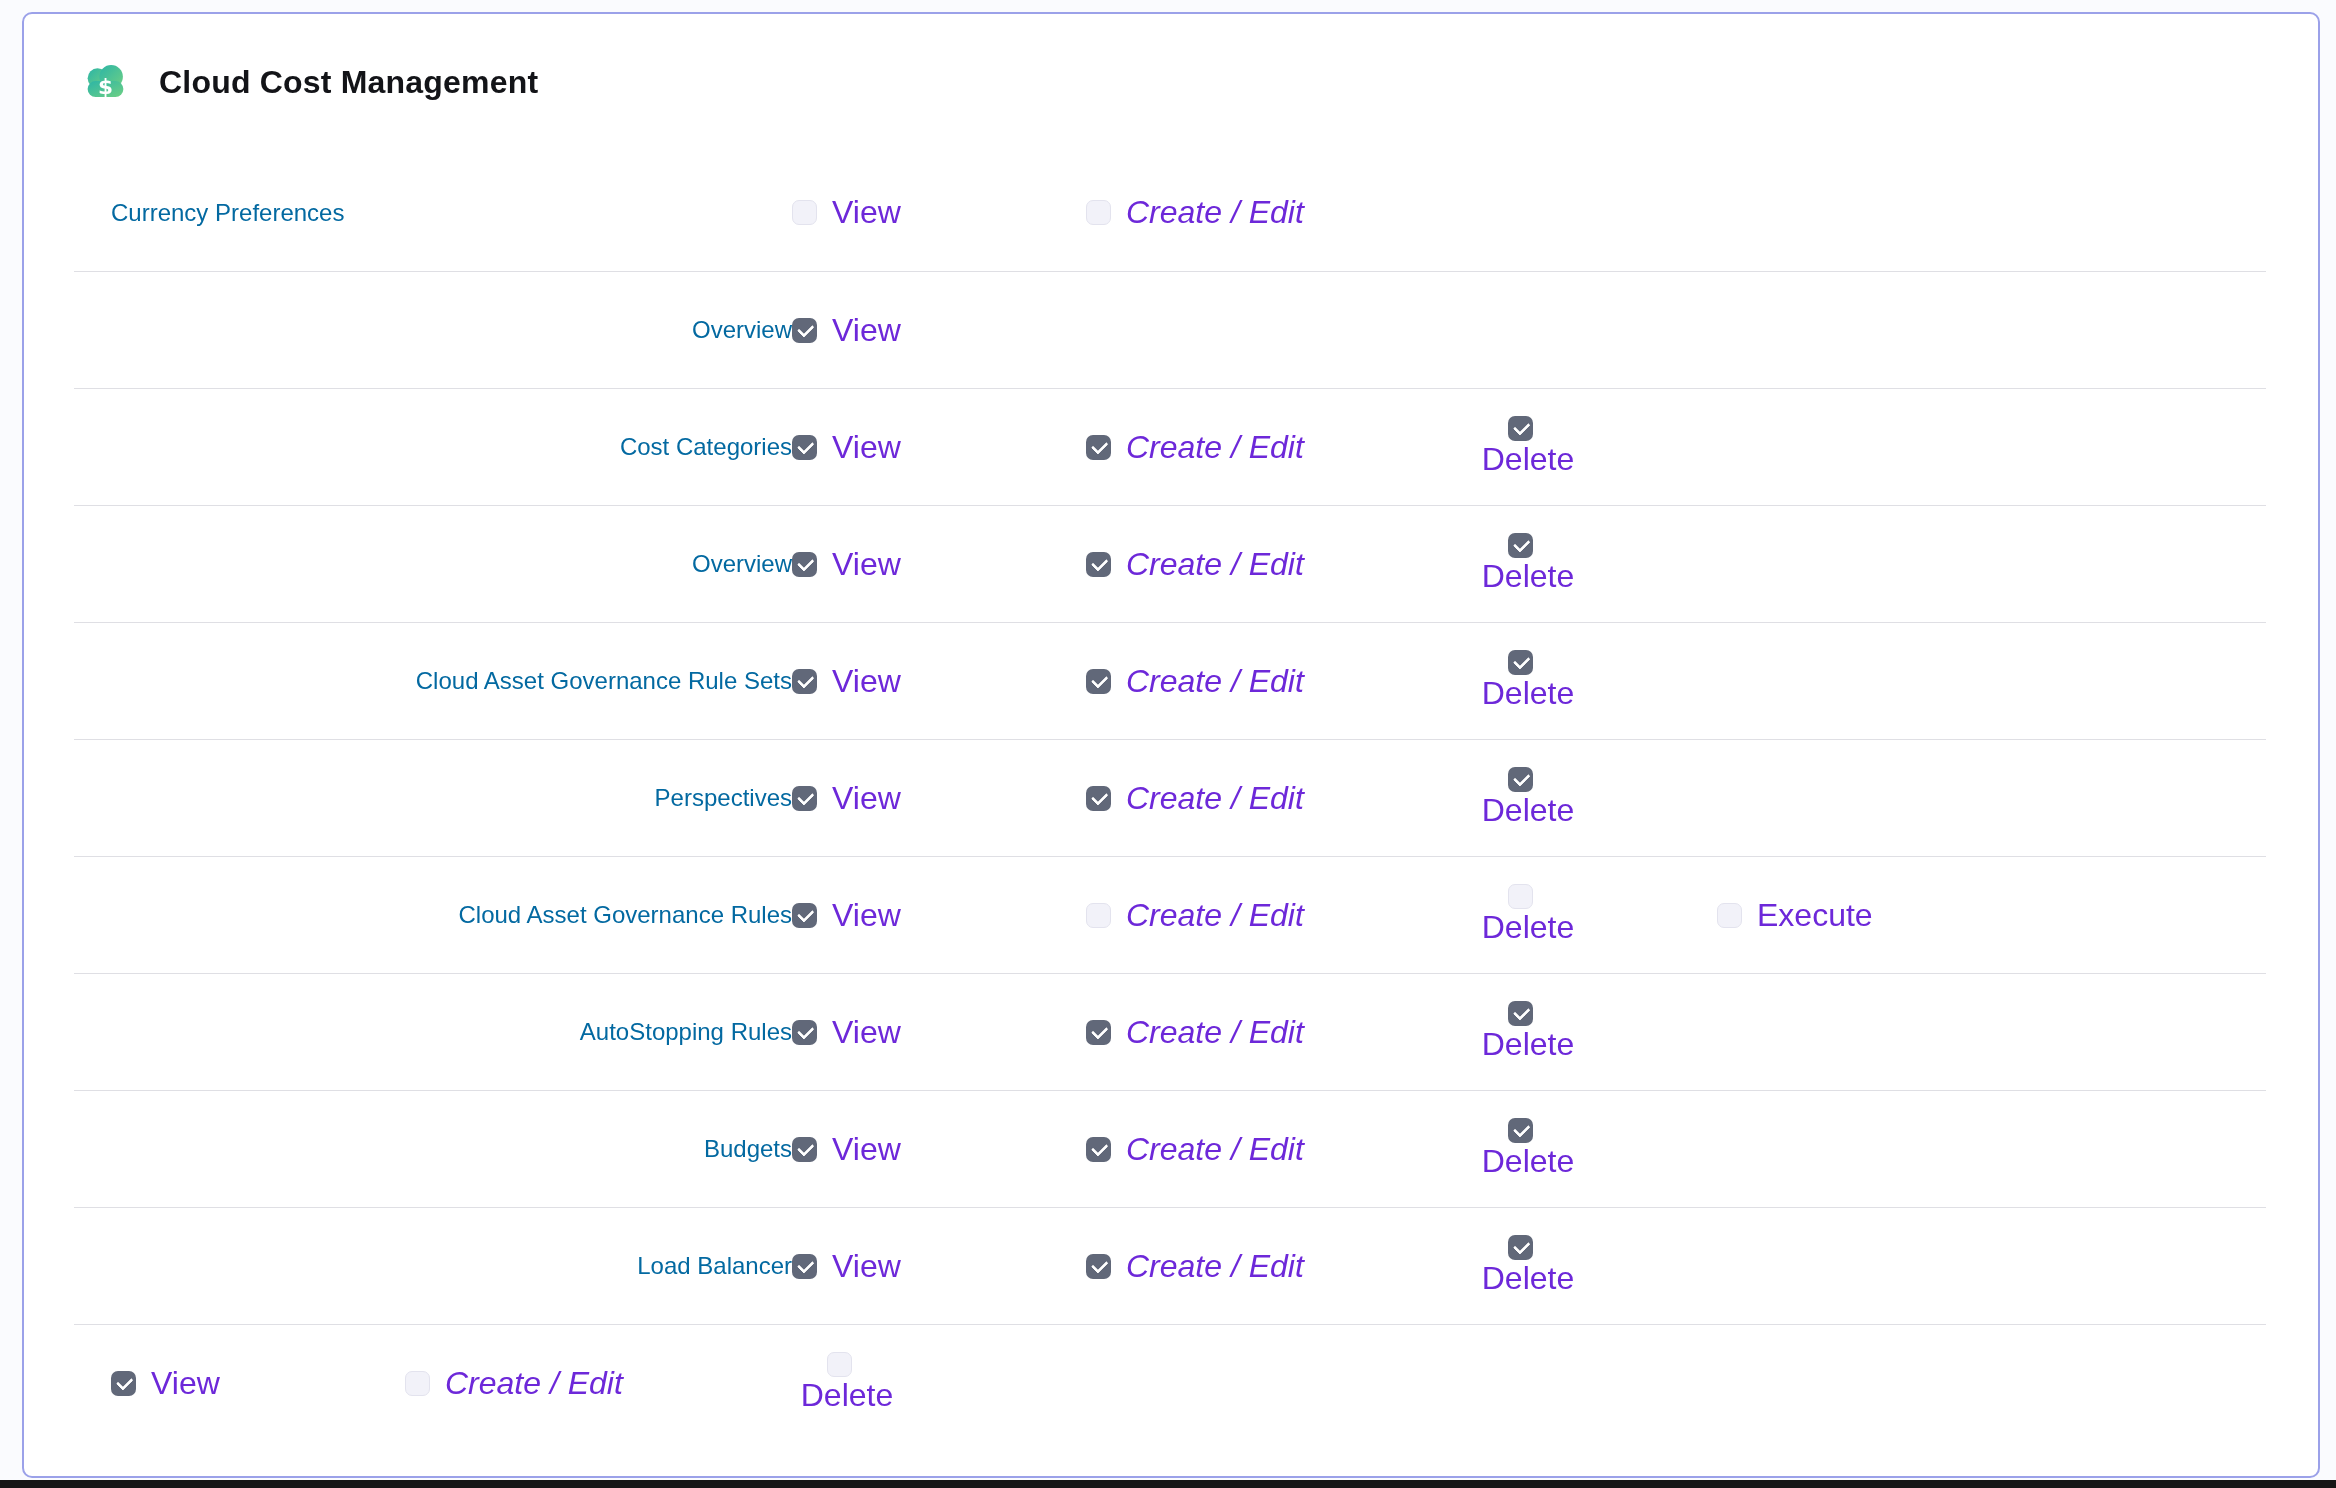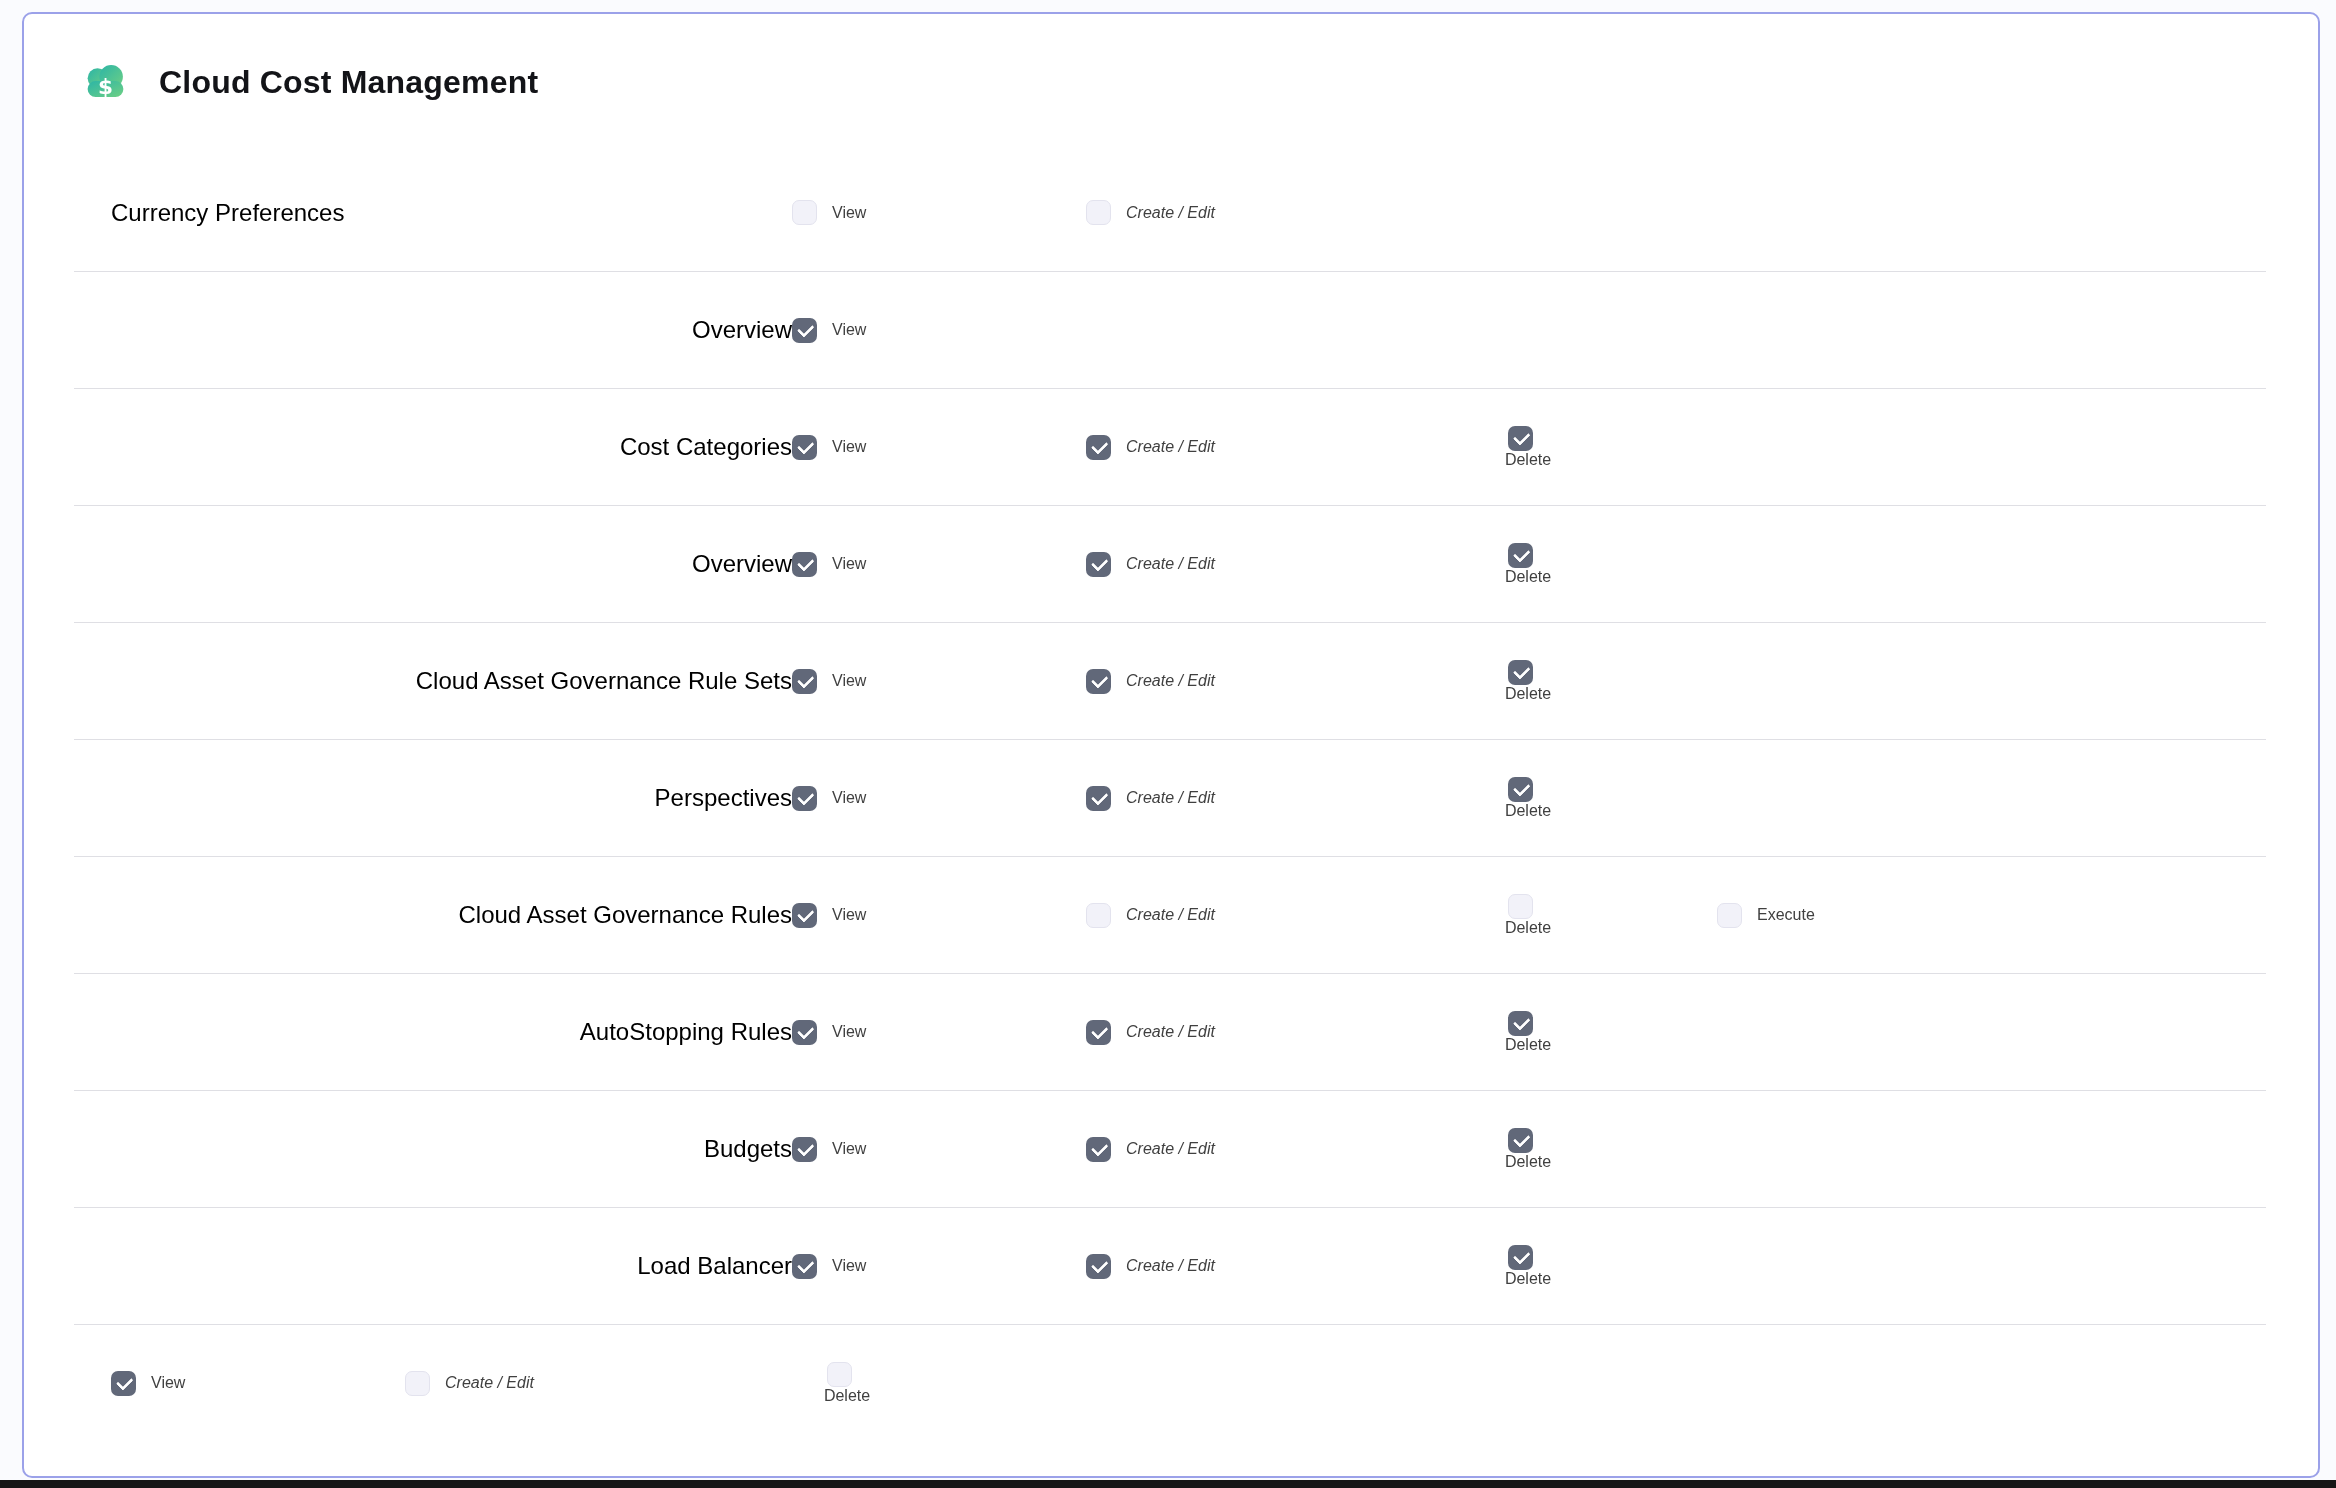--- a/index.html
+++ b/index.html
@@ -48,21 +48,21 @@
     padding-left: 37px;
   }
   .perm-row + .perm-row {
     border-top: 1px solid var(--divider, #dfdfe4);
     text-align: right;
   }
   .res-name {
     width: 681px;
     flex: none;
     font-size: 24px;
-    color: #000000;
+    color: #0369a1;
   }
   .perm-cell {
     display: flex;
     align-items: center;
     flex: none;
   }
   .perm-view { width: 294px; }
   .perm-create-edit { width: 293px; font-style: italic; }
   .perm-delete { width: 298px; flex-direction: column; }
   .perm-execute { width: 320px; margin-left: 40px; }
@@ -85,22 +85,22 @@
     content: "";
     position: absolute;
     left: 5.5px; top: 6px;
     width: 12px; height: 6.5px;
     border-left: 3px solid #ffffff;
     border-bottom: 3px solid #ffffff;
     border-radius: 1.5px;
     transform: rotate(-45deg);
   }
   .perm-label {
-    font-size: 16px;
-    color: #404040;
+    font-size: 32px;
+    color: #6d28d9;
   }
 </style>
 </head>
 <body style="background: rgb(250, 251, 254);">
 
 <div class="card">
 
   <div class="card-header">
     <svg class="icon-badge" viewBox="0 0 50 44" aria-hidden="true">
       <defs>

